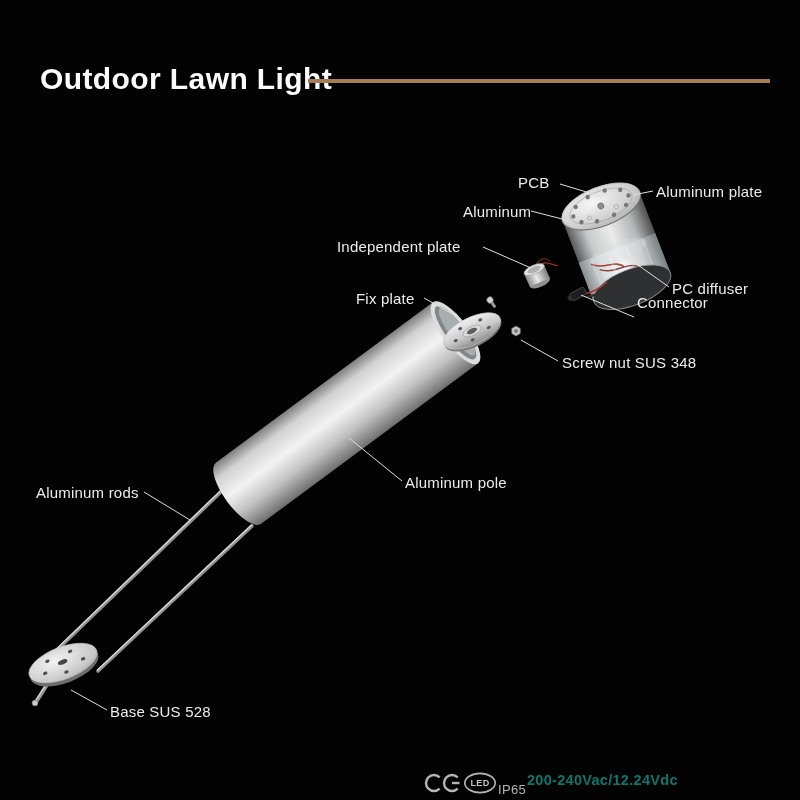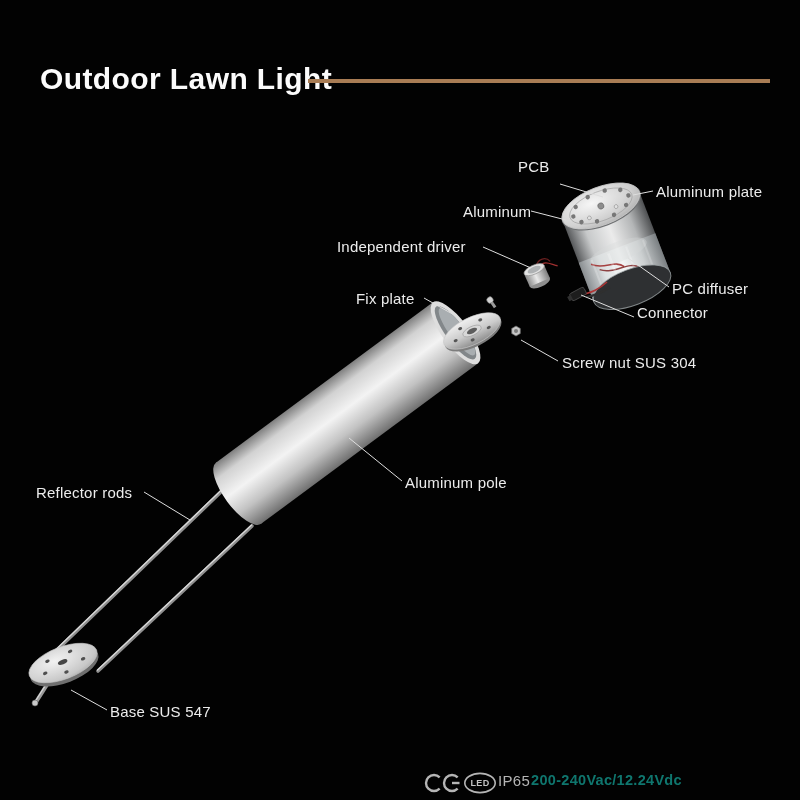--- a/index.html
+++ b/index.html
@@ -14,21 +14,21 @@
   .accent-line{
     position:absolute;left:308px;top:79px;width:462px;height:4px;background:#a87c54;
   }
   .scene{position:absolute;left:0;top:0;}
   .part-label{
     position:absolute;font-size:15px;color:#ececec;white-space:nowrap;letter-spacing:0.2px;
   }
   .footer{
     position:absolute;left:424px;top:772px;display:flex;gap:1px;
   }
-  .footer .ip{font-size:15px;color:#b5b5b5;letter-spacing:0.3px;}
+  .footer .ip{font-size:13px;color:#b5b5b5;letter-spacing:0.3px;margin-top:10px;}
   .footer .volt{font-size:14.5px;color:#0f766e;letter-spacing:0.3px;font-weight:bold;}
 </style>
 </head>
 <body>
 
 <div class="page">
 
   <div class="header-title">Outdoor Lawn Light</div>
   <div class="accent-line"></div>
 
@@ -192,31 +192,31 @@
       <line x1="669" y1="287" x2="628" y2="258"></line>
       <line x1="634" y1="317" x2="581" y2="295"></line>
       <line x1="424" y1="298" x2="456" y2="316"></line>
       <line x1="558" y1="361" x2="521" y2="340"></line>
       <line x1="402" y1="481" x2="349" y2="438"></line>
       <line x1="144" y1="492" x2="190" y2="520"></line>
       <line x1="107" y1="710" x2="71" y2="690"></line>
     </g>
   </svg>
 
-  <div class="part-label" style="left:518px;top:158px">PCB</div>
+  <div class="part-label" style="left:518px;top:174px">PCB</div>
   <div class="part-label" style="left:656px;top:183px">Aluminum plate</div>
   <div class="part-label" style="left:463px;top:203px">Aluminum</div>
-  <div class="part-label" style="left:337px;top:238px">Independent driver</div>
+  <div class="part-label" style="left:337px;top:238px">Independent plate</div>
   <div class="part-label" style="left:672px;top:280px">PC diffuser</div>
-  <div class="part-label" style="left:637px;top:304px">Connector</div>
+  <div class="part-label" style="left:637px;top:294px">Connector</div>
   <div class="part-label" style="left:356px;top:290px">Fix plate</div>
-  <div class="part-label" style="left:562px;top:354px">Screw nut SUS 304</div>
+  <div class="part-label" style="left:562px;top:354px">Screw nut SUS 348</div>
   <div class="part-label" style="left:405px;top:474px">Aluminum pole</div>
-  <div class="part-label" style="left:36px;top:484px">Reflector rods</div>
-  <div class="part-label" style="left:110px;top:703px">Base SUS 547</div>
+  <div class="part-label" style="left:36px;top:484px">Aluminum rods</div>
+  <div class="part-label" style="left:110px;top:703px">Base SUS 528</div>
 
   <div class="footer">
     <svg width="38" height="22" viewBox="0 0 38 22">
       <path d="M 15.66 5.34 A 8 8 0 1 0 15.66 16.66" fill="none" stroke="#b5b5b5" stroke-width="2.4"></path>
       <path d="M 33.66 5.34 A 8 8 0 1 0 33.66 16.66" fill="none" stroke="#b5b5b5" stroke-width="2.4"></path>
       <path d="M 28 11 L 35.5 11" fill="none" stroke="#b5b5b5" stroke-width="2.4"></path>
     </svg>
     <svg width="34" height="22" viewBox="0 0 34 22">
       <ellipse cx="17" cy="11" rx="15.2" ry="9.6" fill="none" stroke="#b5b5b5" stroke-width="1.6"></ellipse>
       <text x="17" y="14.2" text-anchor="middle" font-size="9" font-weight="bold" fill="#c2c2c2" font-family="Liberation Sans, sans-serif" letter-spacing="0.4">LED</text>

